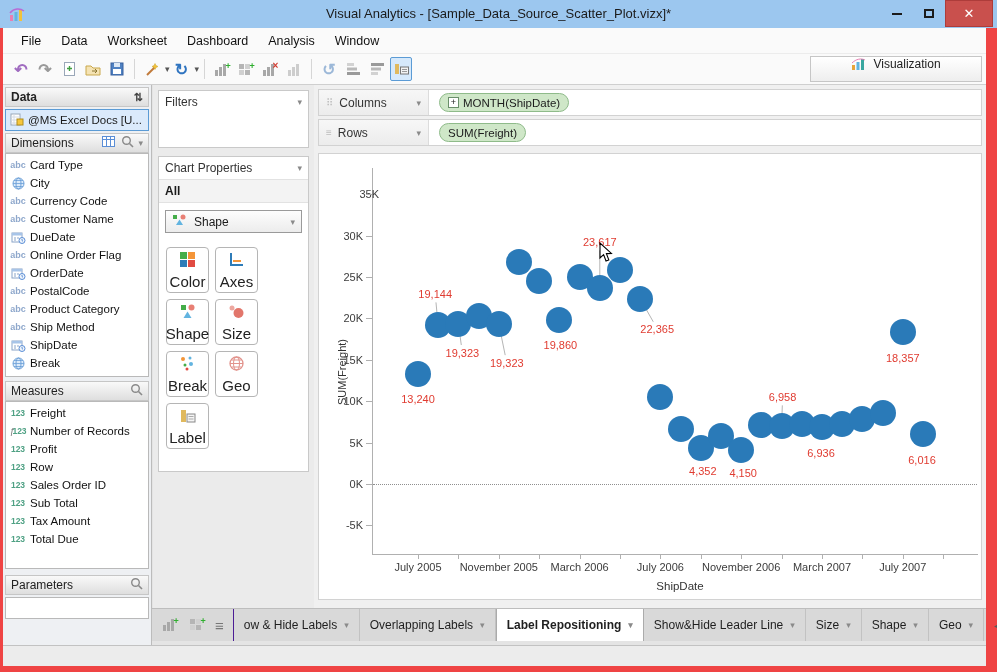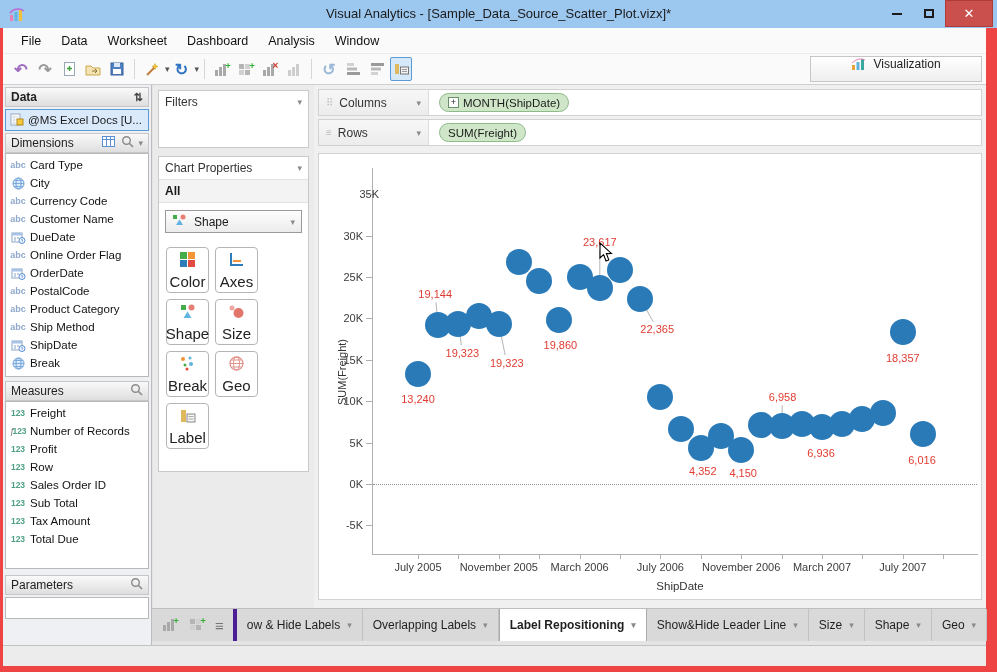--- a/index.html
+++ b/index.html
@@ -86,21 +86,21 @@
   #axis-h { position:absolute; left:53px; right:3px; top:400px; height:1px; background:#b0b0b0; }
   #zero-line { position:absolute; left:54px; right:4px; top:330px; border-top:1px dotted #8f8f8f; }
   #leader-svg { position:absolute; inset:0; pointer-events:none; }
   .dot { position:absolute; width:26px; height:26px; border-radius:50%; background:#2a7ab8; }
   .pt-label { position:absolute; transform:translate(-50%,-50%); color:#e03b30; font-size:11px; white-space:nowrap; }
   
   #tabbar { position:absolute; left:149px; right:0; top:523px; height:33px; background:#d9d9d9; border-top:1px solid #bdbdbd; display:flex; align-items:stretch; }
   #tab-icons { display:flex; align-items:center; gap:9px; padding:0 9px; }
   .hamb { font-size:15px; color:#777; }
   .tab { display:flex; align-items:center; gap:7px; padding:0 10px; font-size:12px; color:#1f1f1f; border-right:1px solid #c2c2c2; white-space:nowrap; }
-  .tab:first-of-type { border-left:4px solid #4c1d95; }
+  .tab:first-of-type { border-left:1px solid #4c1d95; }
   .tab.active { background:#fff; font-weight:bold; border-right:1px solid #ababab; border-left:1px solid #ababab; }
   .tab-caret { color:#8a8a8a; font-size:9px; }
   #tab-nav { display:flex; align-items:center; gap:12px; padding:0 10px; color:#5a5a5a; font-size:10px; }
   
   #bottom-strip { position:absolute; left:3px; right:11px; bottom:6px; height:21px; background:#ececec; border-top:1px solid #c2c2c2; }
   #cursor { position:absolute; z-index:50; }
 </style>
 </head>
 <body>
 

